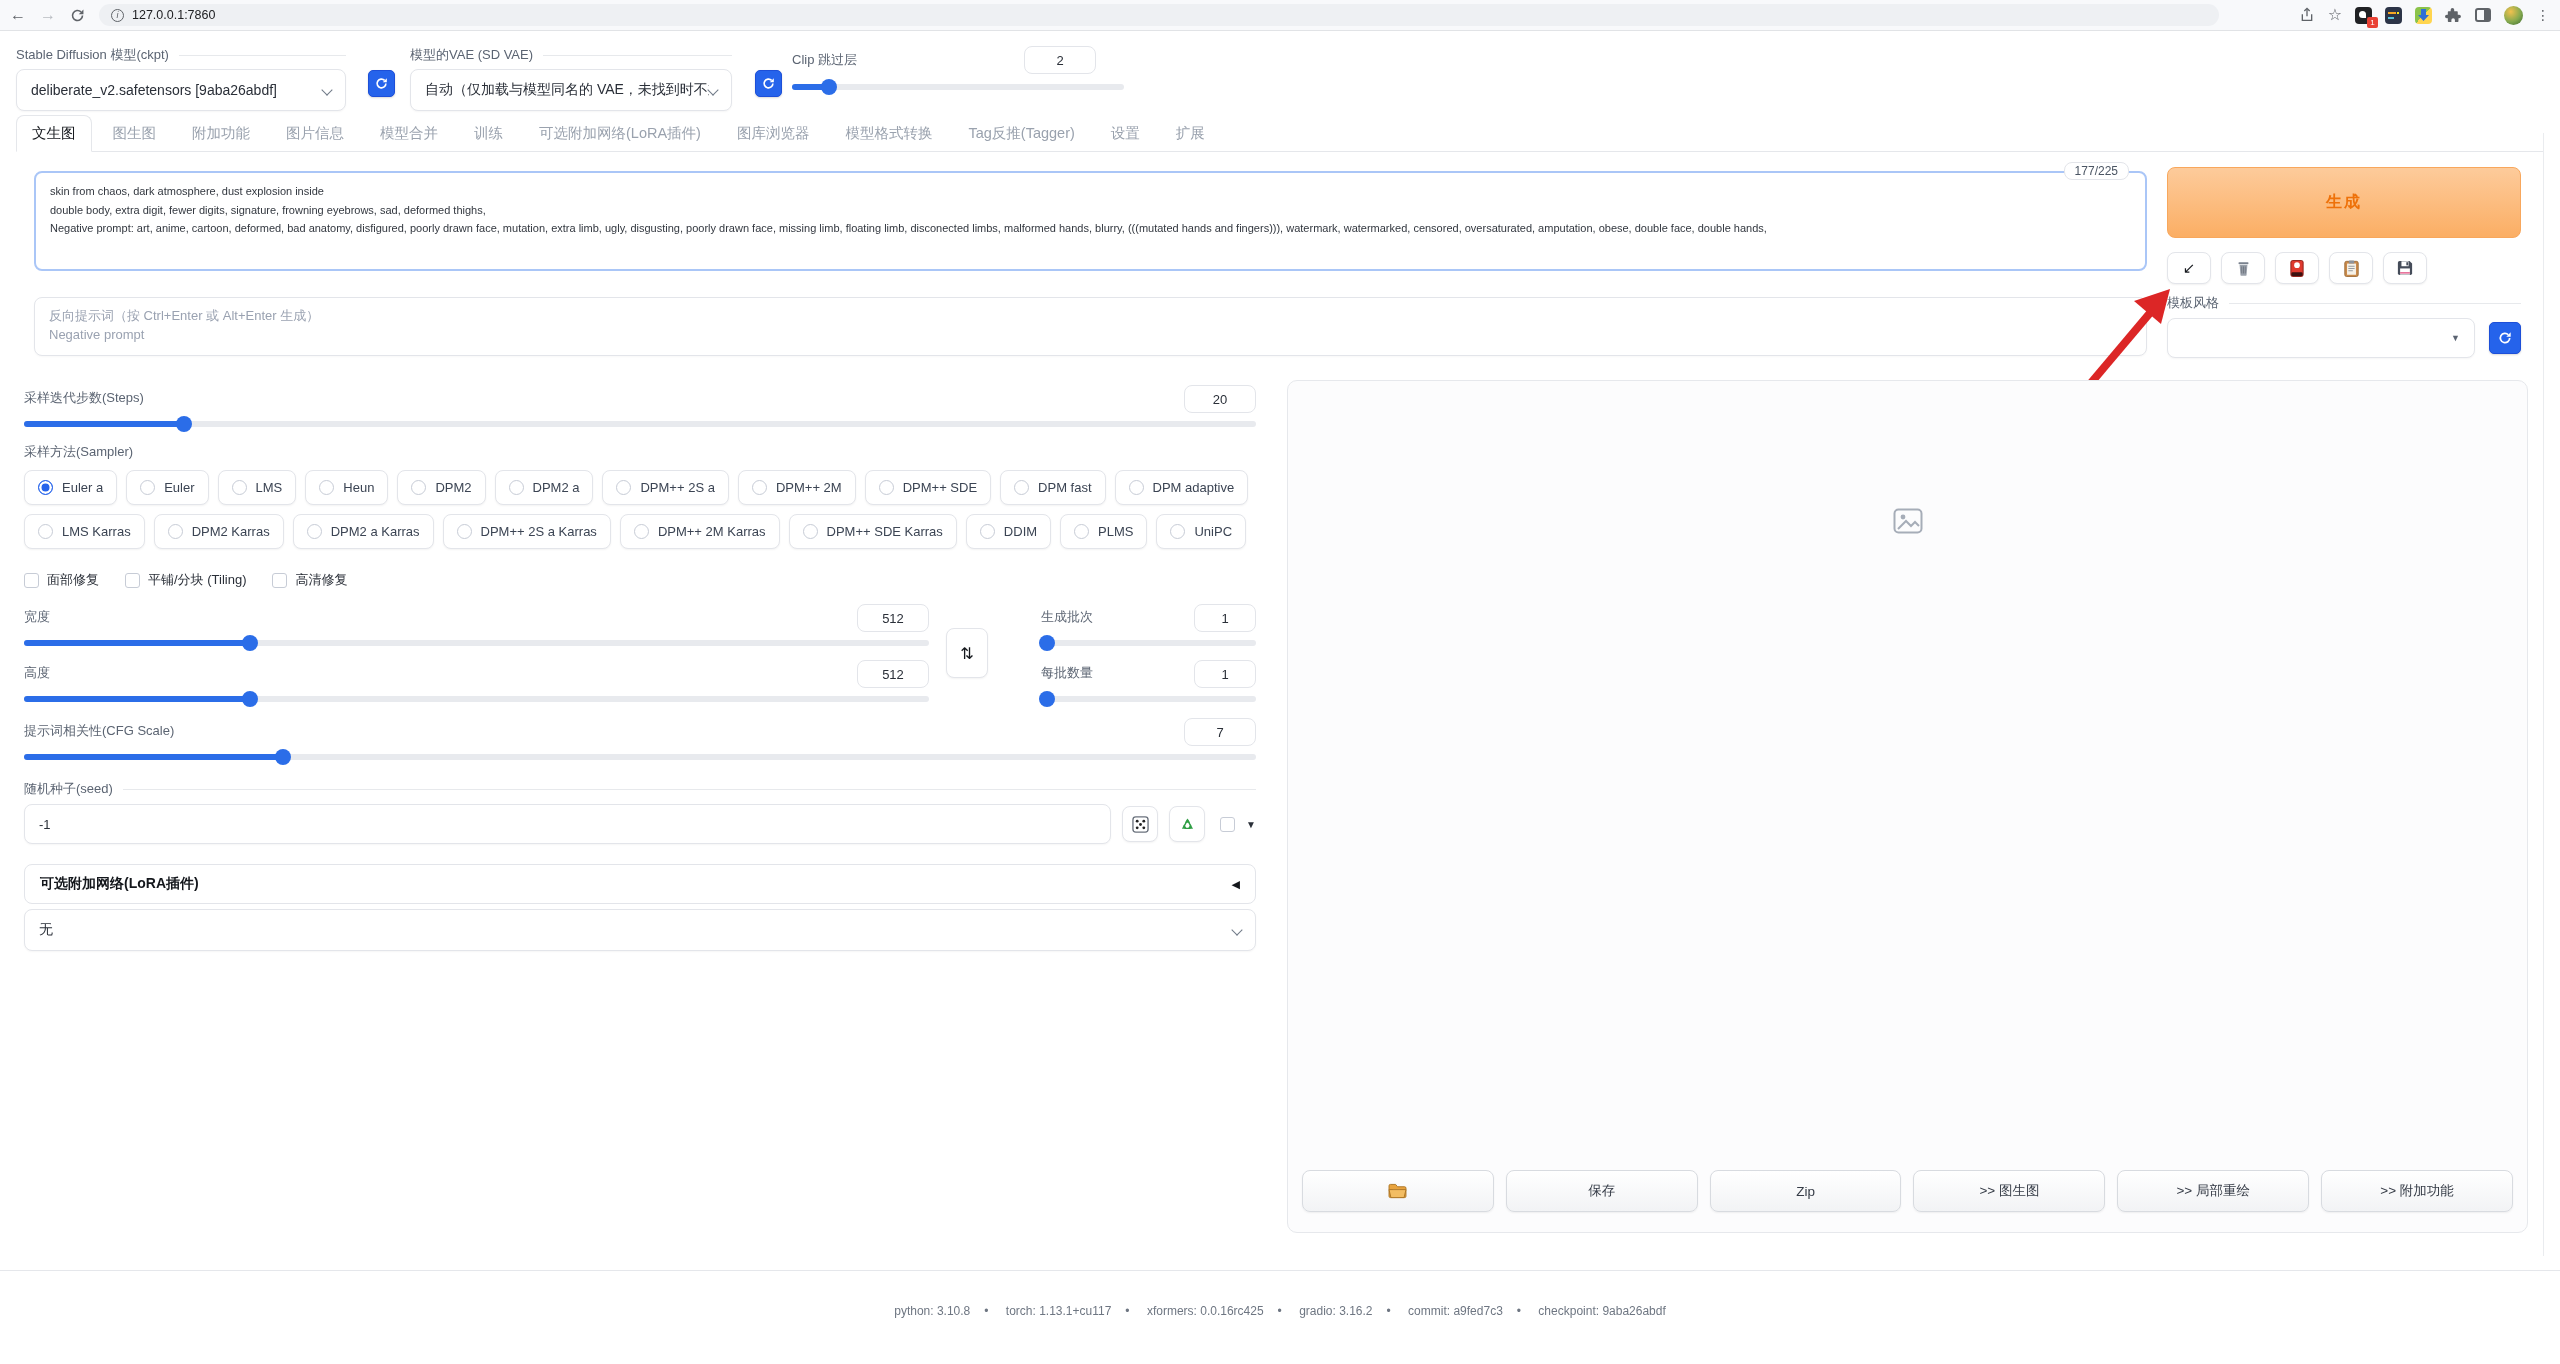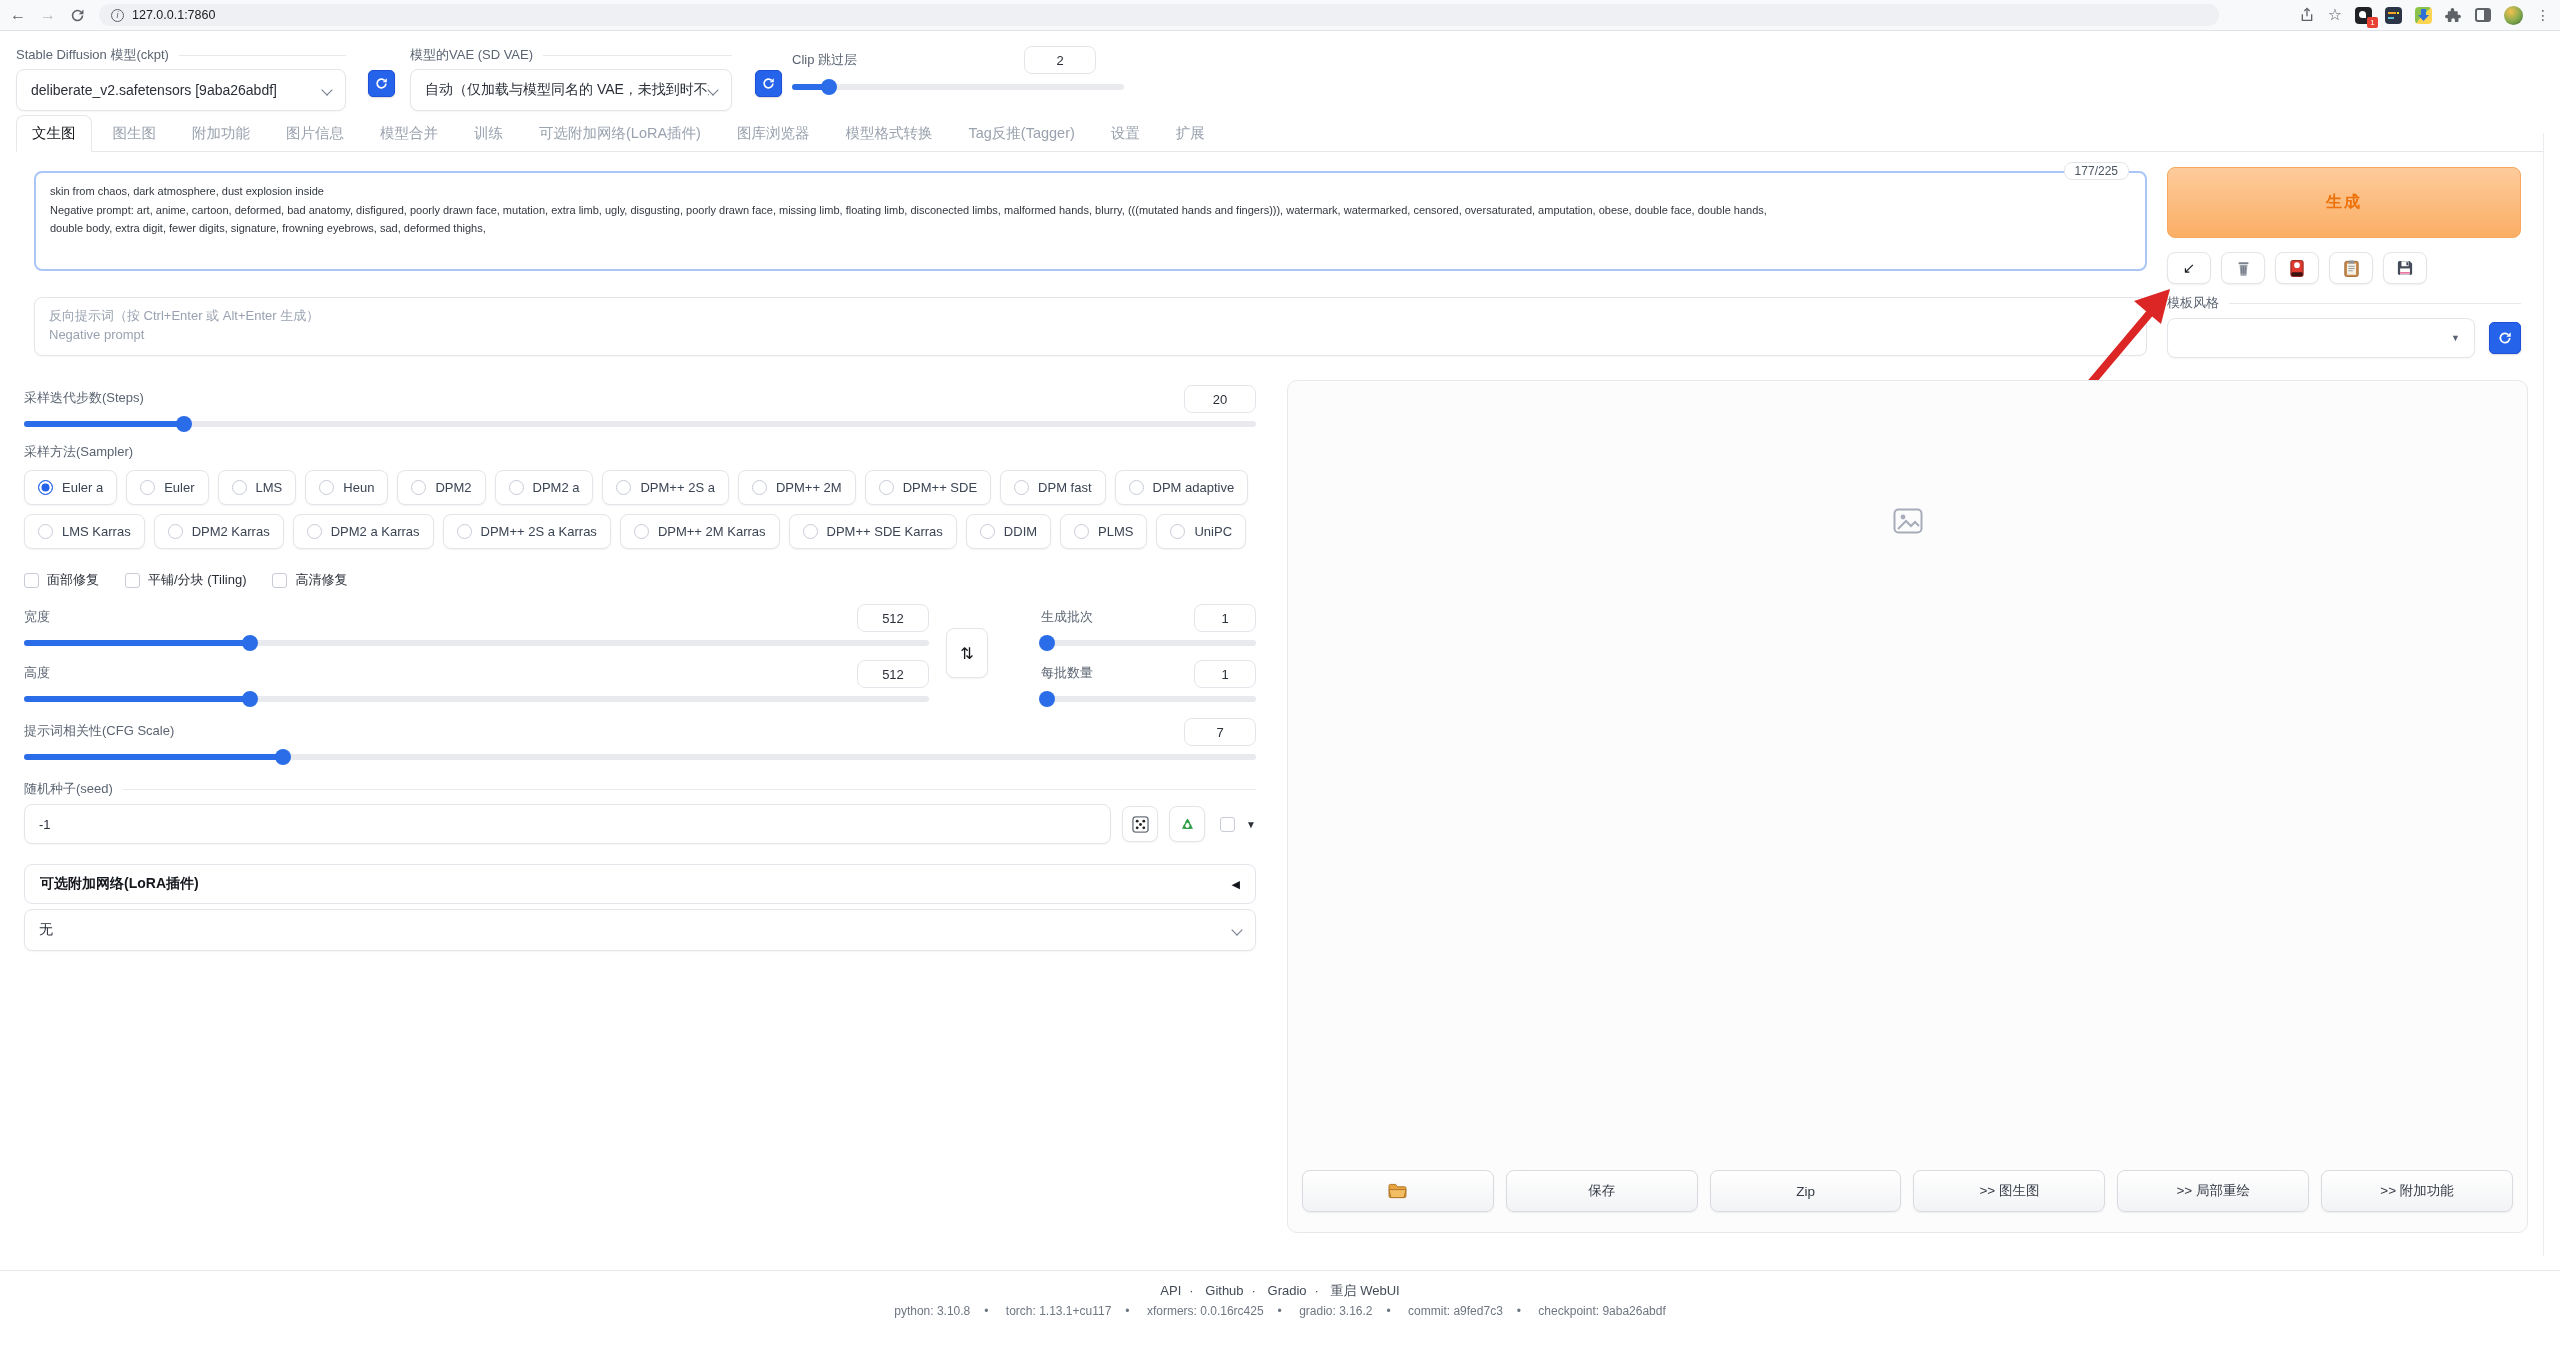--- a/index.html
+++ b/index.html
@@ -202,22 +202,22 @@
     <span class="tab">图库浏览器</span>
     <span class="tab">模型格式转换</span>
     <span class="tab">Tag反推(Tagger)</span>
     <span class="tab">设置</span>
     <span class="tab">扩展</span>
   </div>
 
   <div class="prompt-wrap">
     <div class="counter-pill">177/225</div>
     <div class="prompt-line">skin from chaos, dark atmosphere, dust explosion inside</div>
+    <div class="prompt-line">double body, extra digit, fewer digits, signature, frowning eyebrows, sad, deformed thighs,</div>
     <div class="prompt-line">Negative prompt: art, anime, cartoon, deformed, bad anatomy, disfigured, poorly drawn face, mutation, extra limb, ugly, disgusting, poorly drawn face, missing limb, floating limb, disconected limbs, malformed hands, blurry, (((mutated hands and fingers))), watermark, watermarked, censored, oversaturated, amputation, obese, double face, double hands,</div>
-    <div class="prompt-line">double body, extra digit, fewer digits, signature, frowning eyebrows, sad, deformed thighs,</div>
   </div>
 
   <div class="neg-wrap">
     <div class="neg-line">反向提示词（按 Ctrl+Enter 或 Alt+Enter 生成）</div>
     <div class="neg-line">Negative prompt</div>
   </div>
 
   <div class="right-col">
     <div class="gen-btn">生成</div>
     <div class="tool-row">
@@ -502,26 +502,20 @@
       <div class="gbtn">Zip</div>
       <div class="gbtn">&gt;&gt; 图生图</div>
       <div class="gbtn">&gt;&gt; 局部重绘</div>
       <div class="gbtn">&gt;&gt; 附加功能</div>
     </div>
   </div>
 
   <div class="edge-line"></div>
   <div class="divider"></div>
 
-  <div class="foot-links">
-    <span>API</span><span>·</span>
-    <span>Github</span><span>·</span>
-    <span>Gradio</span><span>·</span>
-    <span>重启 WebUI</span>
-  </div>
   <div class="foot-meta">
     <span>python: 3.10.8</span><span>•</span>
     <span>torch: 1.13.1+cu117</span><span>•</span>
     <span>xformers: 0.0.16rc425</span><span>•</span>
     <span>gradio: 3.16.2</span><span>•</span>
     <span>commit: a9fed7c3</span><span>•</span>
     <span>checkpoint: 9aba26abdf</span>
   </div>
 
 </div>

